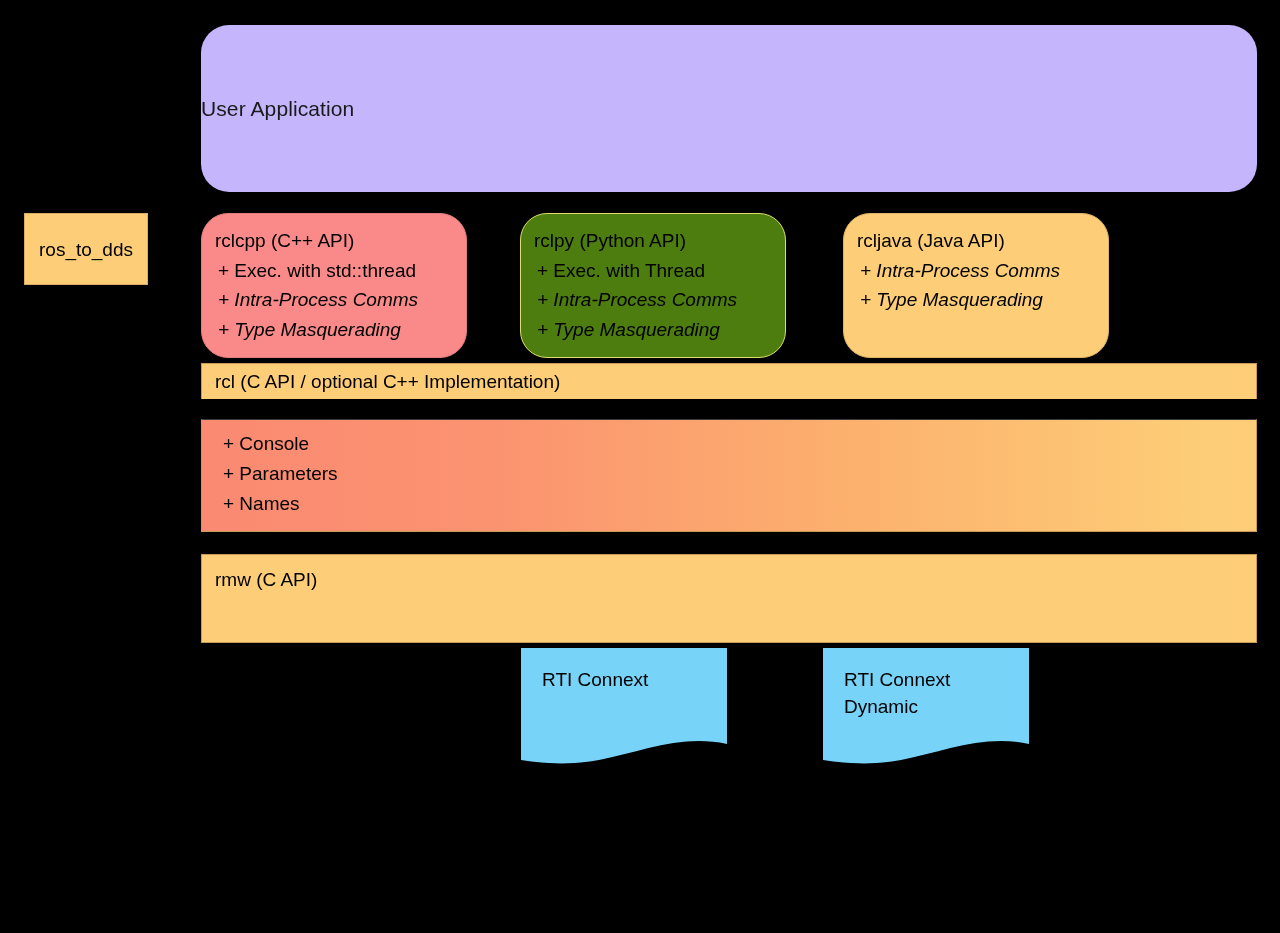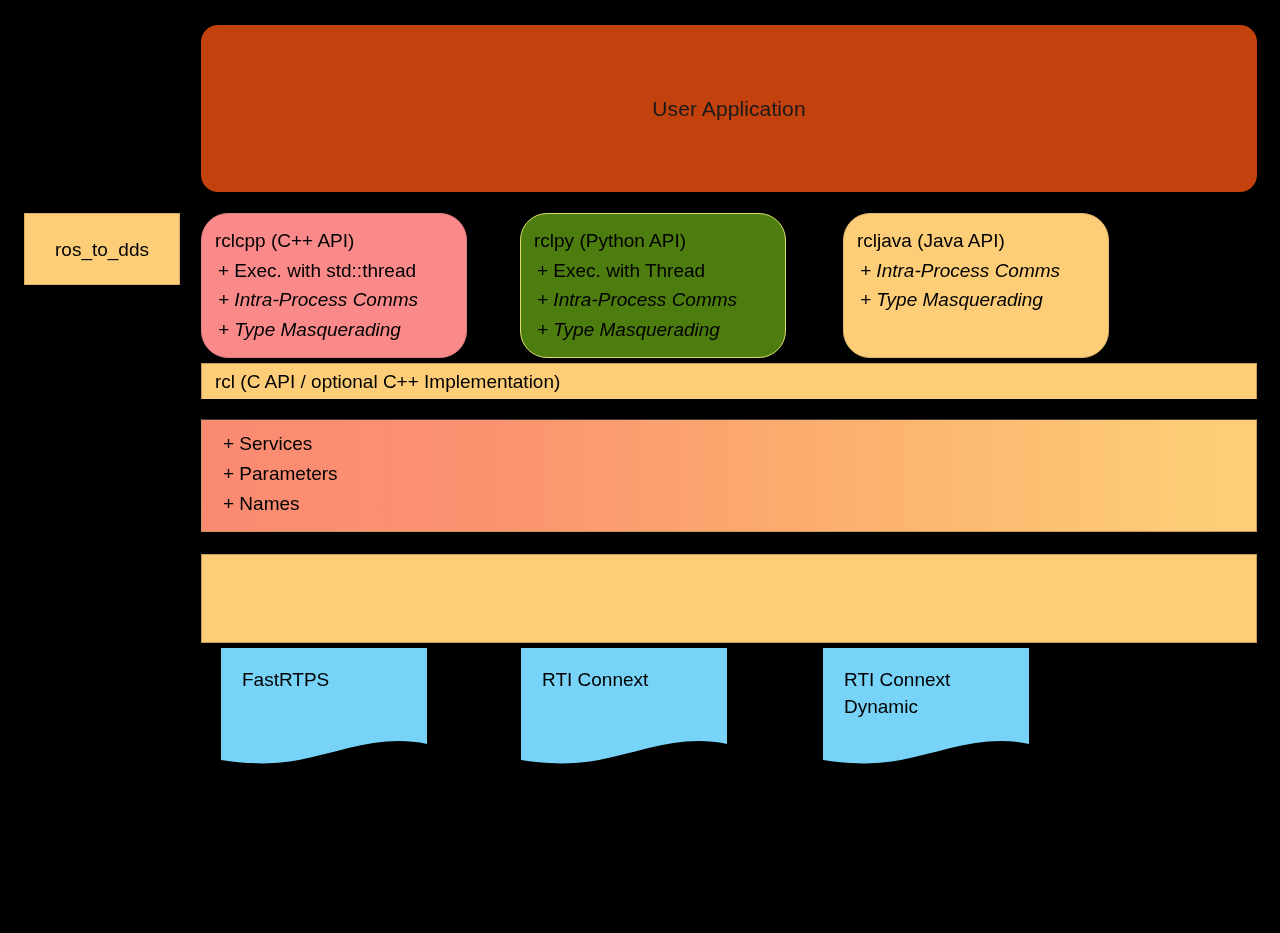--- a/index.html
+++ b/index.html
@@ -29,38 +29,37 @@
     position: absolute;
     box-sizing: border-box;
   }
 
   
   #user-application {
     left: 201px;
     top: 25px;
     width: 1056px;
     height: 167px;
-    background: #c2410c;
-    border-radius: 17px;
+    background: #c4b5fd;
+    border-radius: 28px;
     display: flex;
     align-items: center;
-    justify-content: center;
   }
   #user-application .ua-label {
     font-size: 21px;
     line-height: 1;
     color: #1a1a1a;
     letter-spacing: 0.1px;
   }
 
   
   #ros-to-dds {
     left: 24px;
     top: 213px;
-    width: 156px;
+    width: 124px;
     height: 72px;
     background: #FDCE77;
     border: 1px solid #D9AE62;
     display: flex;
     align-items: center;
     justify-content: center;
   }
   #ros-to-dds .rtd-label {
     font-size: 19px;
     line-height: 1;
@@ -218,35 +217,30 @@
     <div class="lib-feature italic">+ Intra-Process Comms</div>
     <div class="lib-feature italic">+ Type Masquerading</div>
   </div>
 
   <div class="box" id="rcl-header">
     <span class="rcl-title">rcl (C API / optional C++ Implementation)</span>
   </div>
 
   <div class="box" id="rcl-body">
     <div class="rcl-col rcl-col-left">
-      <div class="rcl-feature">+ Services</div>
+      <div class="rcl-feature">+ Console</div>
       <div class="rcl-feature">+ Parameters</div>
       <div class="rcl-feature">+ Names</div>
     </div>
   </div>
 
   <div class="box" id="rmw">
-  </div>
-
-  <div class="box dds-vendor" id="dds-0">
-    <svg width="206" height="117" viewBox="0 0 206 117">
-      <path d="M0,0 L206,0 L206,96 C160,86 120,104 78,112 C52,117 26,116 0,112 Z" fill="#77D3F7"></path>
-    </svg>
-    <span class="dds-label">FastRTPS</span>
-  </div>
+    <div class="rmw-title">rmw (C API)</div>
+  </div>
+
 
   <div class="box dds-vendor" id="dds-1">
     <svg width="206" height="117" viewBox="0 0 206 117">
       <path d="M0,0 L206,0 L206,96 C160,86 120,104 78,112 C52,117 26,116 0,112 Z" fill="#77D3F7"></path>
     </svg>
     <span class="dds-label">RTI Connext</span>
   </div>
 
   <div class="box dds-vendor" id="dds-2">
     <svg width="206" height="117" viewBox="0 0 206 117">

